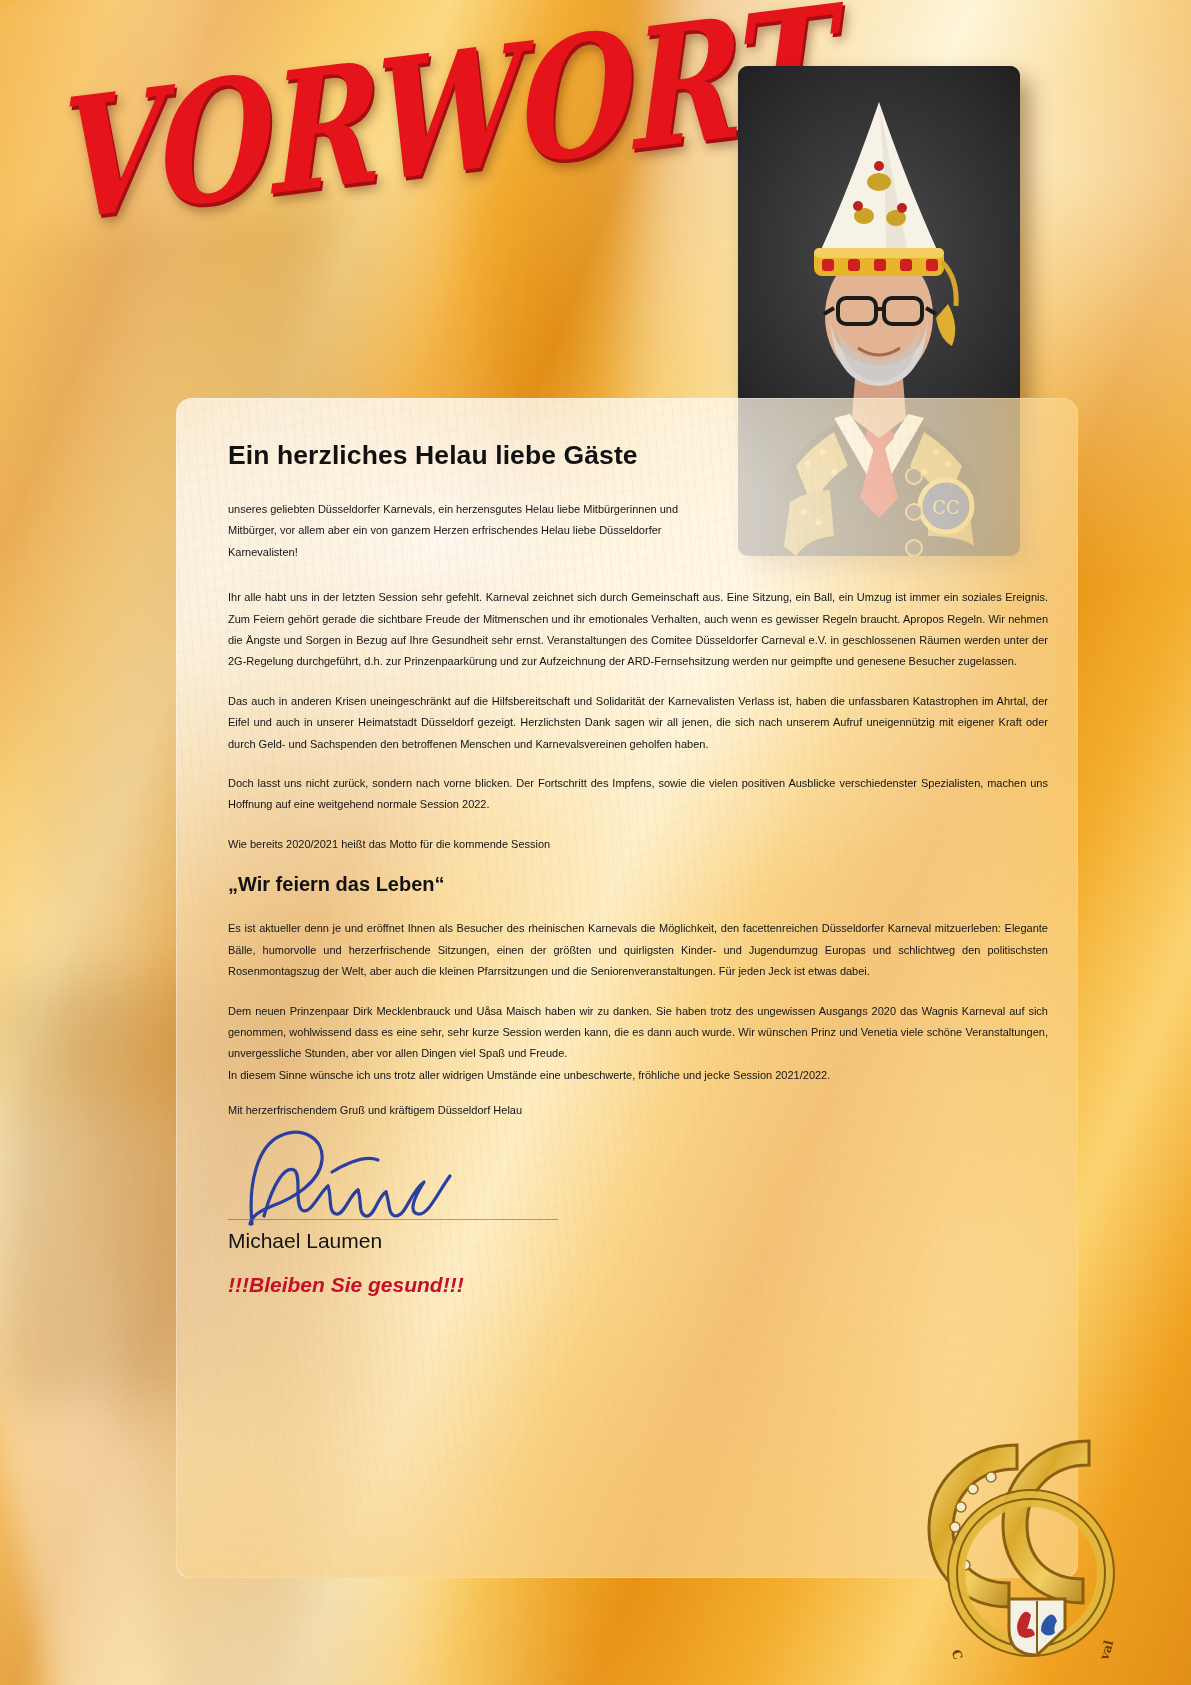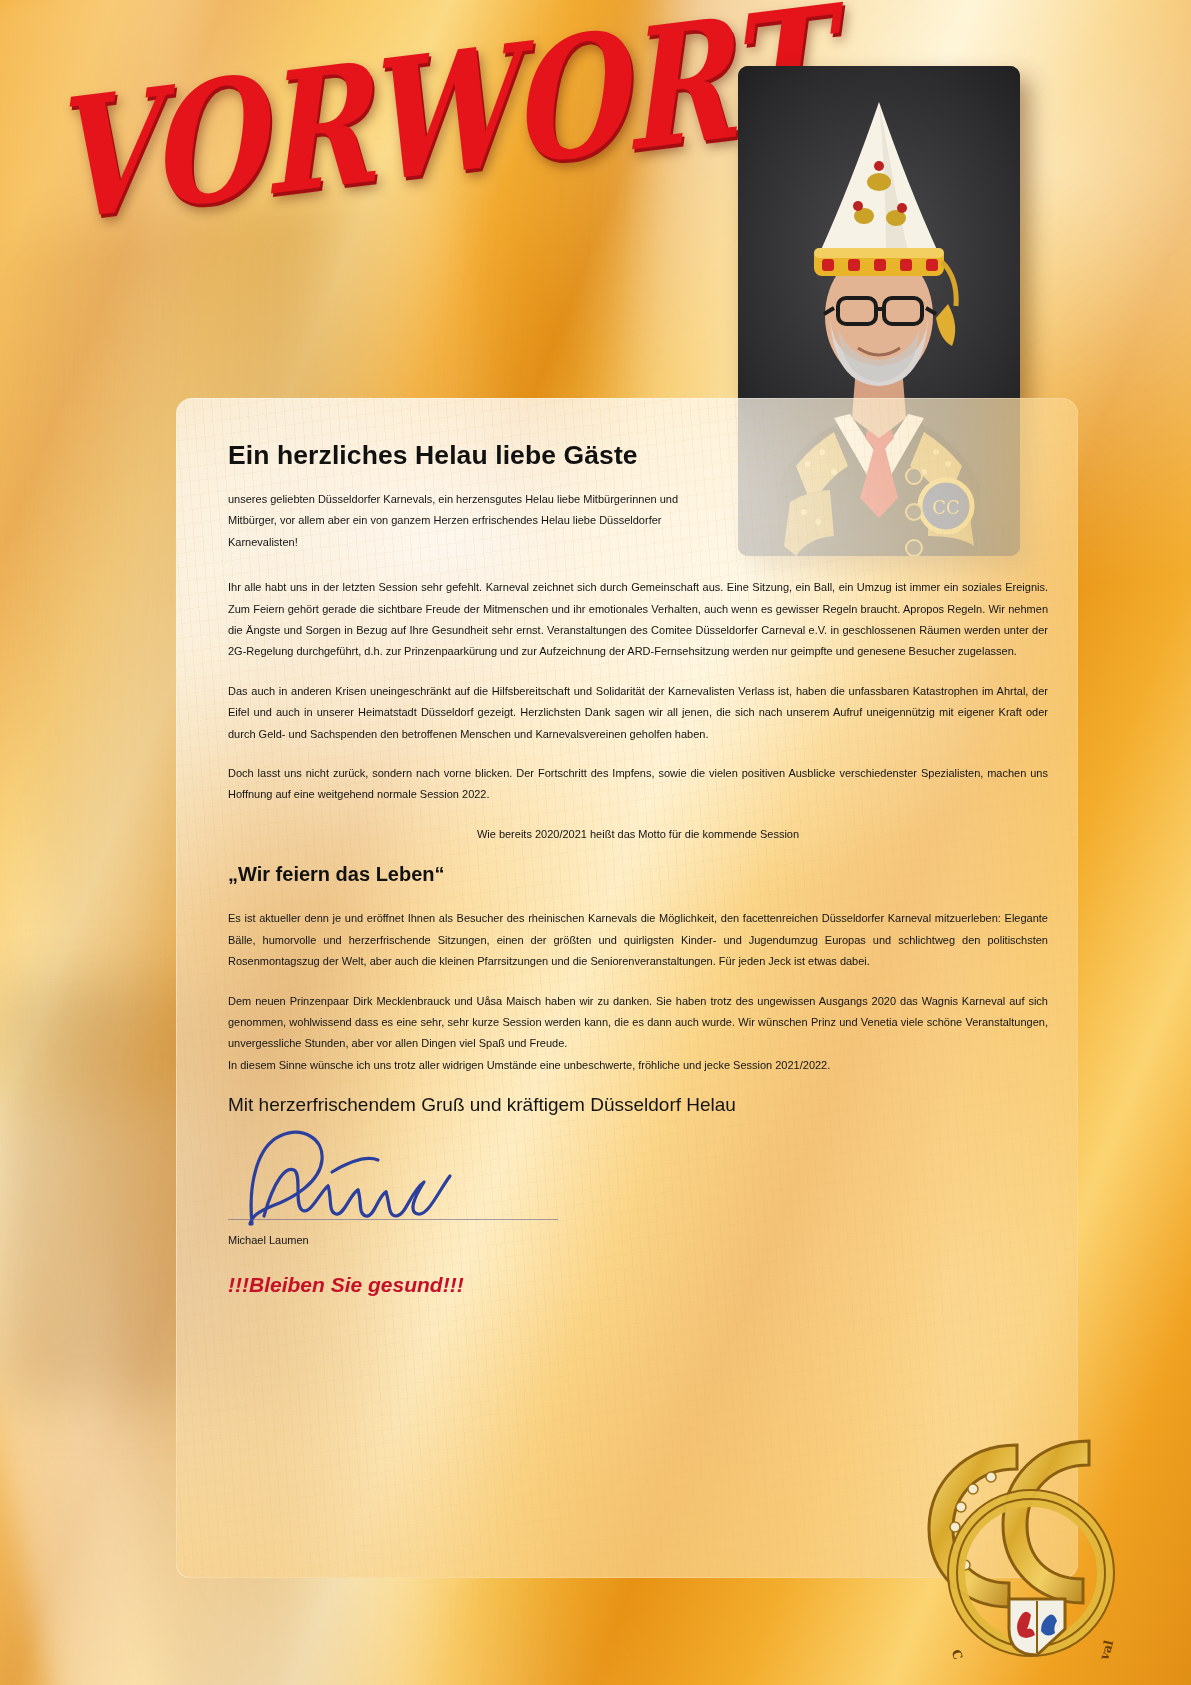--- a/index.html
+++ b/index.html
@@ -145,69 +145,69 @@
   }
 
   .content {
     position: absolute;
     left: 52px;
     top: 42px;
     width: 820px;
     z-index: 3;
   }
   h1.headline {
-    margin: 0 0 18px 0;
+    margin: 0 0 28px 0;
     font-size: 26.5px;
     font-weight: bold;
     color: #111;
     letter-spacing: 0.1px;
   }
   p.para {
     margin: 0 0 18px 0;
     font-size: 11px;
     line-height: 21.4px;
     color: #141414;
     text-align: justify;
     text-justify: inter-word;
   }
   p.intro {
     width: 482px;
     text-align: left;
     margin-bottom: 24px;
   }
-  p.nojust { text-align: center; }
+  p.nojust { text-align: left; }
   .motto {
     margin: 6px 0 22px 0;
     text-align: left;
     font-size: 20px;
     font-weight: bold;
     color: #111;
   }
   .signoff {
     margin: 6px 0 0 0;
-    font-size: 19px;
+    font-size: 11px;
     color: #141414;
   }
   .sig-area {
     position: relative;
     height: 116px;
     width: 330px;
     margin-top: 4px;
   }
   .sig-area svg { position: absolute; left: 0; top: 0; }
   .sig-line {
     position: absolute;
     left: 0; bottom: 16px;
     width: 330px;
     border-bottom: 1px solid #5a5a8a;
     opacity: .55;
   }
   .name-block {
     margin-top: -6px;
-    font-size: 11px;
+    font-size: 21px;
     line-height: 21px;
     color: #141414;
   }
   .stay-healthy {
     margin-top: 22px;
     font-size: 21px;
     font-weight: bold;
     font-style: italic;
     color: #c6102a;
   }

